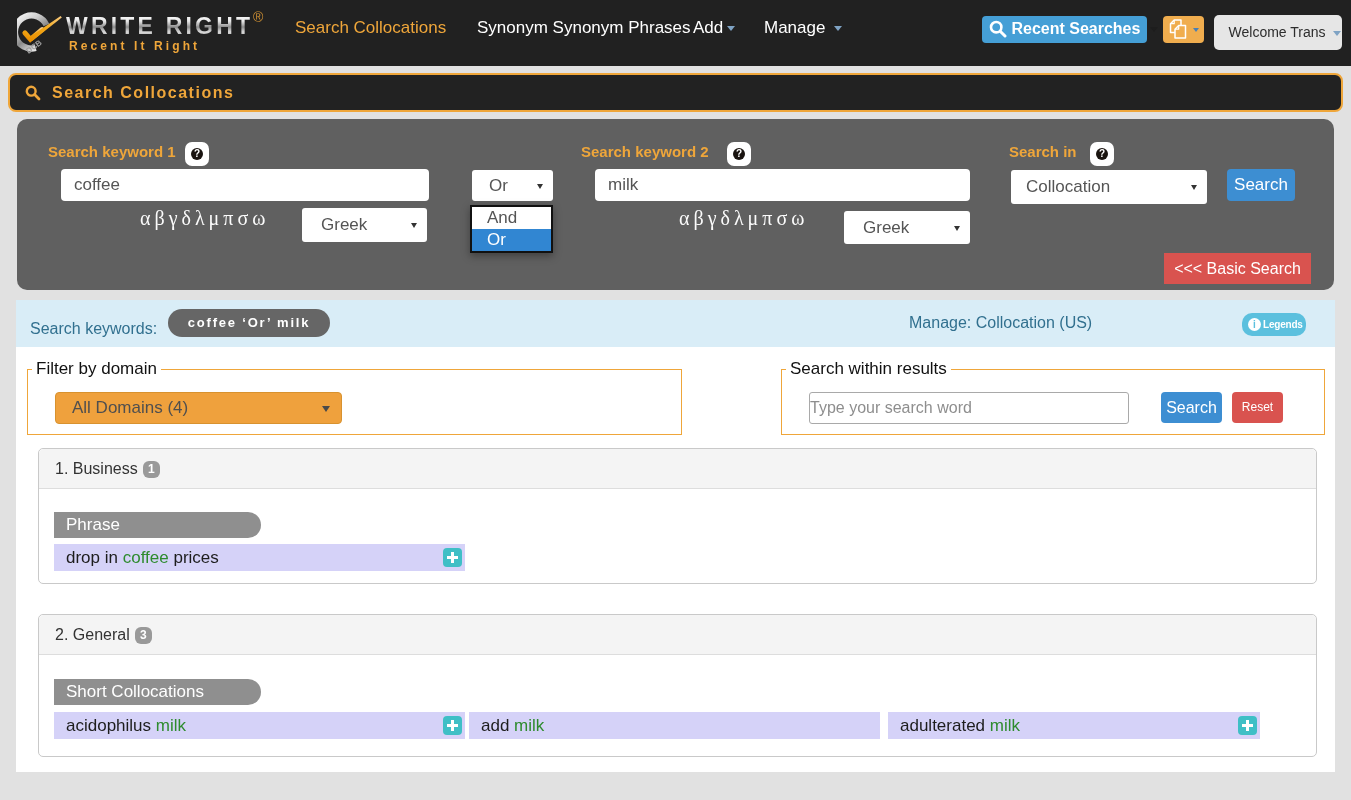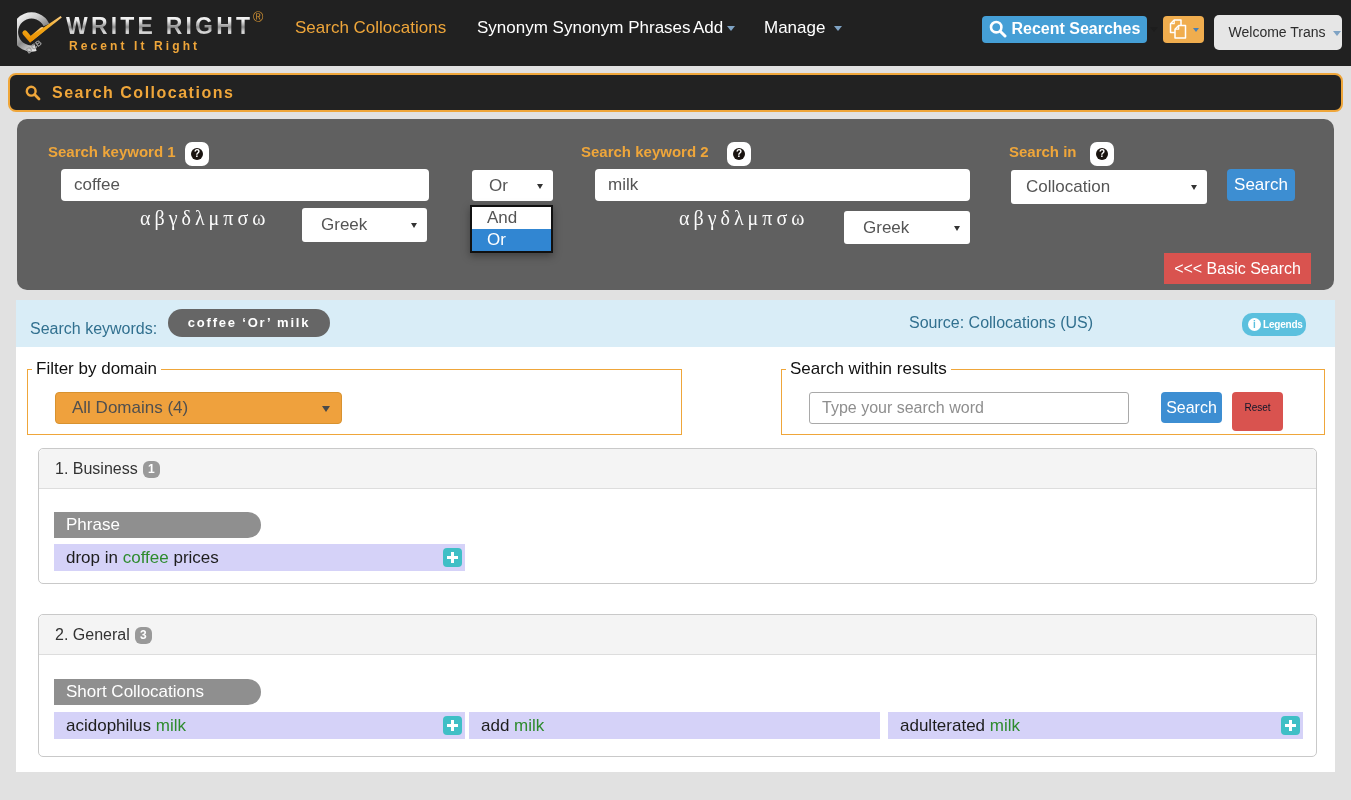--- a/index.html
+++ b/index.html
@@ -52,23 +52,23 @@
 
 
 #white { position:absolute; left:16px; top:347px; width:1319px; height:425px; background:#fff; }
 
 fieldset { position:absolute; border:1px solid #efa63a; }
 fieldset legend { font-size:17px; color:#111; padding:0 4px; margin-left:4px; font-family:"Liberation Sans", sans-serif; }
 #fs1 { left:11px; top:12px; width:655px; height:76px; }
 #fs2 { left:765px; top:12px; width:544px; height:76px; }
 #domsel { position:absolute; left:39px; top:45px; width:287px; height:32px; background:#efa13d; border:1px solid #d8922f; border-radius:4px; color:#4f4f4f; font-size:17px; line-height:30px; padding-left:16px; }
 #domsel .sc { position:absolute; right:11px; top:13px; width:0; height:0; border-left:4px solid transparent; border-right:4px solid transparent; border-top:6px solid #4a4a4a; }
-#swinput { position:absolute; left:793px; top:45px; width:320px; height:32px; background:#fff; border:1px solid #a9a9a9; border-radius:3px; color:#8e8e8e; font-size:16px; line-height:30px; padding-left:12px; }
+#swinput { position:absolute; left:793px; top:45px; width:320px; height:32px; background:#fff; border:1px solid #a9a9a9; border-radius:3px; color:#8e8e8e; font-size:16px; line-height:30px; padding-left:0; }
 #btn-search2 { position:absolute; left:1145px; top:45px; width:61px; height:31px; background:#3d8ed2; border-radius:4px; color:#fff; font-size:16px; text-align:center; line-height:31px; }
-#btn-reset { position:absolute; left:1216px; top:45px; width:51px; height:39px; background:#d9534f; border-radius:4px; color:#0f172a; font-size:10px; text-align:center; line-height:31px; }
+#btn-reset { position:absolute; left:1216px; top:45px; width:51px; height:31px; background:#d9534f; border-radius:4px; color:#ffffff; font-size:12px; text-align:center; line-height:31px; }
 
 .rpanel { position:absolute; left:22px; width:1279px; background:#fff; border:1px solid #c9c9c9; border-radius:5px; }
 .rhead { height:40px; background:#f4f4f4; border-bottom:1px solid #ddd; border-radius:5px 5px 0 0; font-size:16px; color:#333; line-height:39px; padding-left:16px; }
 .badge { display:inline-block; min-width:17px; height:17px; background:#999; border-radius:6px; color:#fff; font-size:12px; font-weight:bold; text-align:center; line-height:17px; vertical-align:1px; margin-left:5px; padding:0 2px; }
 .tag { position:absolute; left:15px; width:207px; height:26px; background:#8f8f8f; border-radius:0 13px 13px 0; color:#fff; font-size:17px; line-height:26px; padding-left:12px; }
 .rrow { position:absolute; width:411px; height:27px; background:#d5d2f8; font-size:17px; color:#1d1d1d; line-height:27px; padding-left:12px; }
 .rrow .g { color:#2e8b2e; }
 .plus { position:absolute; right:3px; top:4px; width:19px; height:19px; background:#3fbfc6; border-radius:4px; }
 .plus::before { content:""; position:absolute; left:4px; top:8px; width:11px; height:3px; background:#fff; }
 .plus::after { content:""; position:absolute; left:8px; top:4px; width:3px; height:11px; background:#fff; }
@@ -158,21 +158,21 @@
   <div id="ddlist">
       <div class="it1">And</div>
       <div class="it2">Or</div>
     </div>
   <div id="btn-basic">&lt;&lt;&lt; Basic Search</div>
 </div>
 
 <div id="bluebar">
   <div class="lbl">Search keywords:</div>
   <div id="kwpill">coffee ‘Or’ milk</div>
-  <div class="src">Source: Collocations (US)</div>
+  <div class="src">Manage: Collocation (US)</div>
   <div id="legends">
       <div class="i">i</div>
       <div class="t">Legends</div>
     </div>
 </div>
 
 <div id="white">
   <fieldset id="fs1">
       <legend>Filter by domain</legend>
     </fieldset>
@@ -188,15 +188,15 @@
     <div class="rhead">1. Business<span class="badge">1</span></div>
     <div class="tag" style="top:63px;">Phrase</div>
     <div class="rrow" style="left:15px; top:95px;">drop in <span class="g">coffee</span> prices<div class="plus"></div></div>
   </div>
 
   <div class="rpanel" id="panel2">
     <div class="rhead">2. General<span class="badge">3</span></div>
     <div class="tag" style="top:64px;">Short Collocations</div>
     <div class="rrow" style="left:15px; top:97px;">acidophilus <span class="g">milk</span><div class="plus"></div></div>
     <div class="rrow" style="left:430px; top:97px;">add <span class="g">milk</span></div>
-    <div class="rrow" style="left:849px; top:97px; width:415px;">adulterated <span class="g">milk</span><div class="plus"></div></div>
+    <div class="rrow" style="left:849px; top:97px; width:372px;">adulterated <span class="g">milk</span><div class="plus"></div></div>
   </div>
 </div>
 
 </body></html>

